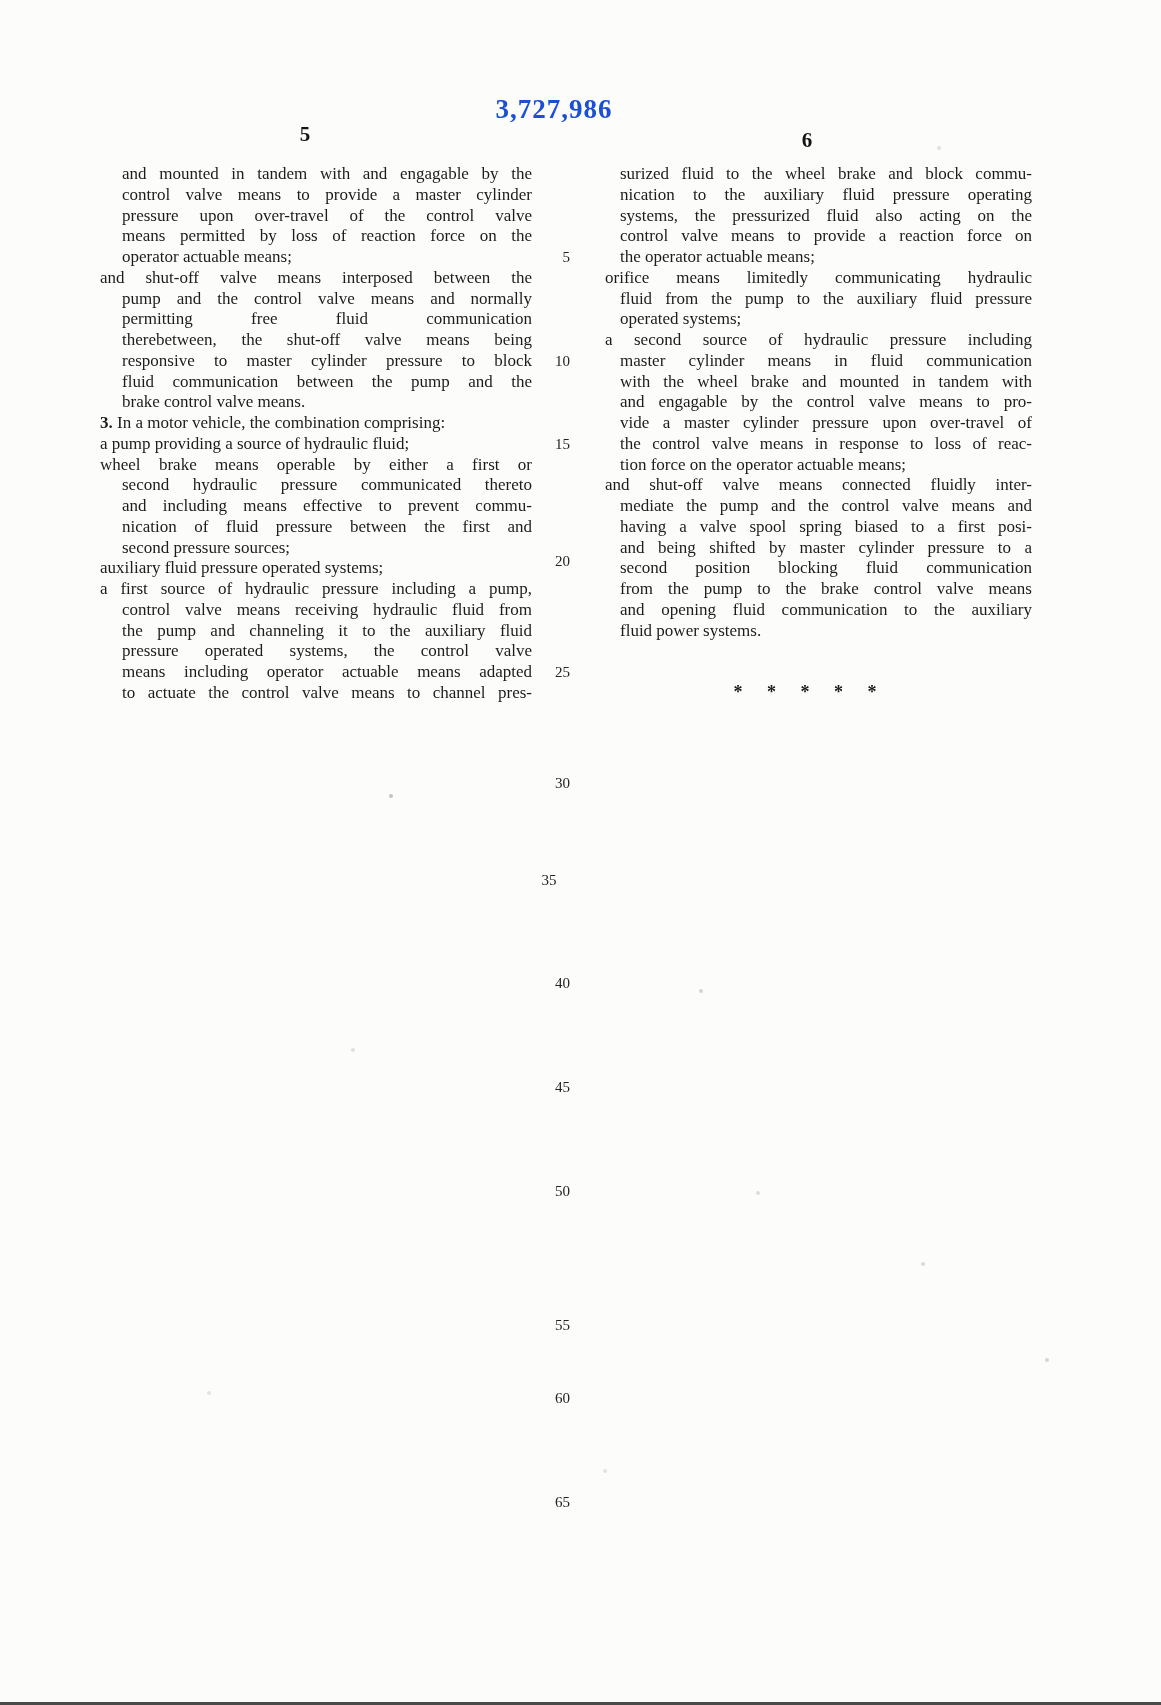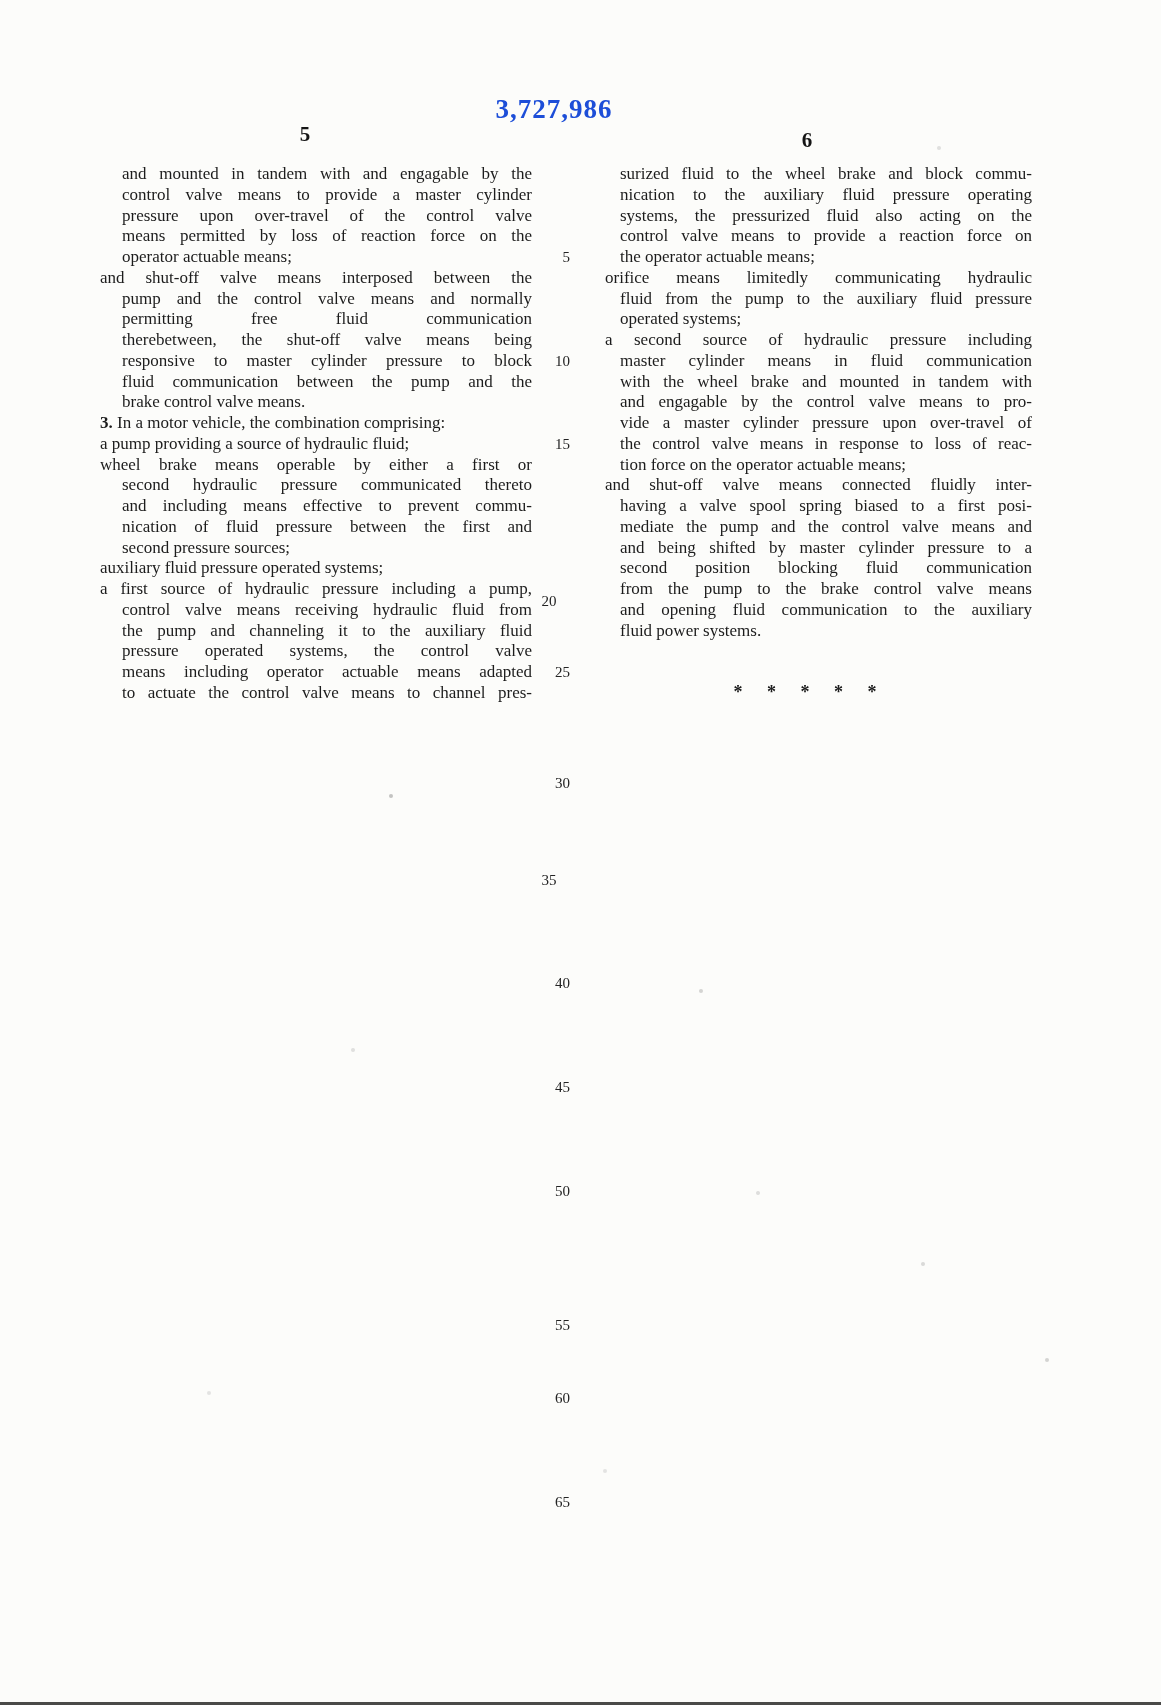--- a/index.html
+++ b/index.html
@@ -71,21 +71,21 @@
   <div class="patent-number">3,727,986</div>
 
   <div class="col-head col-head-left">5</div>
 
   <div class="col-head col-head-right">6</div>
 
   <div class="gutter" id="gutter">
       <div class="gutter-num" style="top: 247px;">5</div>
       <div class="gutter-num" style="top: 350.75px;">10</div>
       <div class="gutter-num" style="top: 434px;">15</div>
-      <div class="gutter-num" style="top: 591px; text-align: center;">20</div>
+      <div class="gutter-num" style="top: 551px;">20</div>
       <div class="gutter-num" style="top: 662px;">25</div>
       <div class="gutter-num" style="top: 773px;">30</div>
       <div class="gutter-num" style="top: 869.5px; text-align: center;">35</div>
       <div class="gutter-num" style="top: 973.25px;">40</div>
       <div class="gutter-num" style="top: 1077px;">45</div>
       <div class="gutter-num" style="top: 1180.75px;">50</div>
       <div class="gutter-num" style="top: 1284.5px; margin-top: 30px;">55</div>
       <div class="gutter-num" style="top: 1388.25px; text-align: right;">60</div>
       <div class="gutter-num" style="top: 1492px;">65</div>
     </div>
@@ -129,22 +129,22 @@
       <div class="line just ind">fluid from the pump to the auxiliary fluid pressure</div>
       <div class="line ind">operated systems;</div>
       <div class="line just">a second source of hydraulic pressure including</div>
       <div class="line just ind">master cylinder means in fluid communication</div>
       <div class="line just ind">with the wheel brake and mounted in tandem with</div>
       <div class="line just ind">and engagable by the control valve means to pro-</div>
       <div class="line just ind">vide a master cylinder pressure upon over-travel of</div>
       <div class="line just ind">the control valve means in response to loss of reac-</div>
       <div class="line ind">tion force on the operator actuable means;</div>
       <div class="line just">and shut-off valve means connected fluidly inter-</div>
+      <div class="line just ind">mediate the pump and the control valve means and</div>
       <div class="line just ind">having a valve spool spring biased to a first posi-</div>
-      <div class="line just ind">mediate the pump and the control valve means and</div>
       <div class="line just ind">and being shifted by master cylinder pressure to a</div>
       <div class="line just ind">second position blocking fluid communication</div>
       <div class="line just ind">from the pump to the brake control valve means</div>
       <div class="line just ind">and opening fluid communication to the auxiliary</div>
       <div class="line ind">fluid power systems.</div>
     </div>
 
   <div class="asterisk-row">* * * * *</div>
 
   <div class="speckles"></div>

